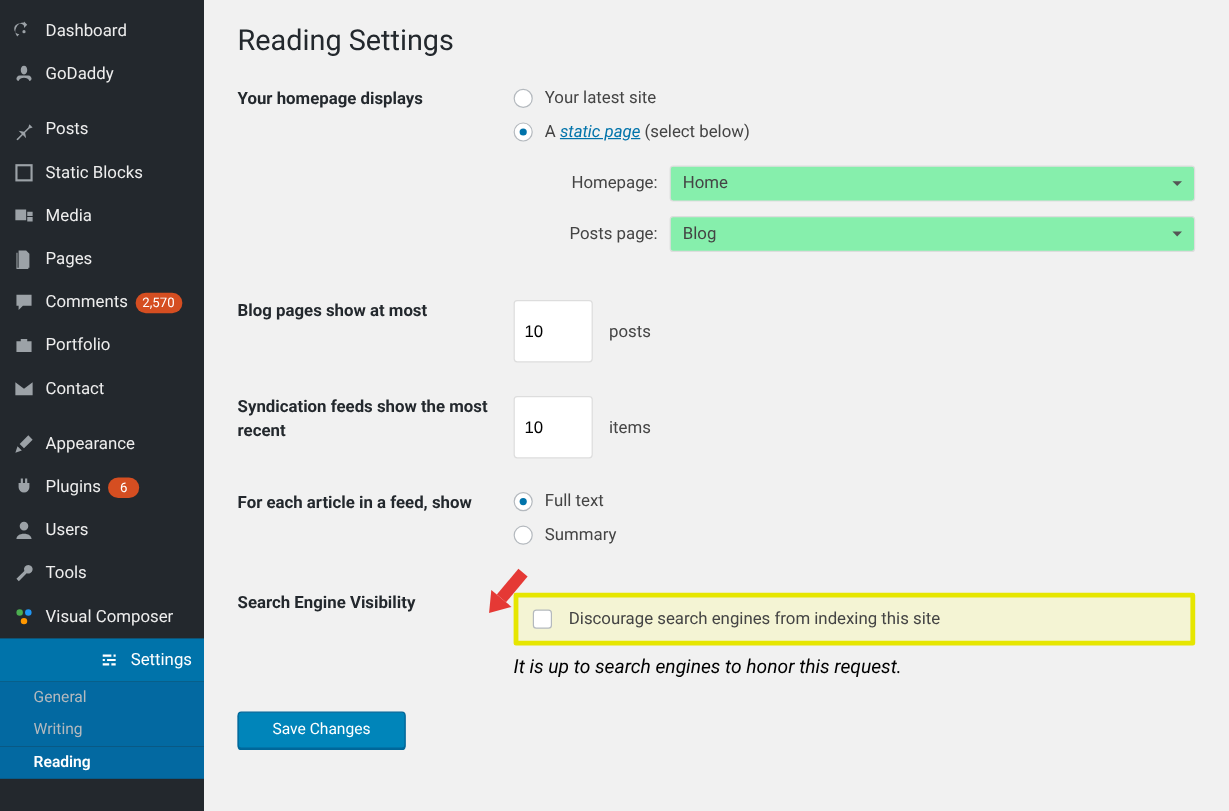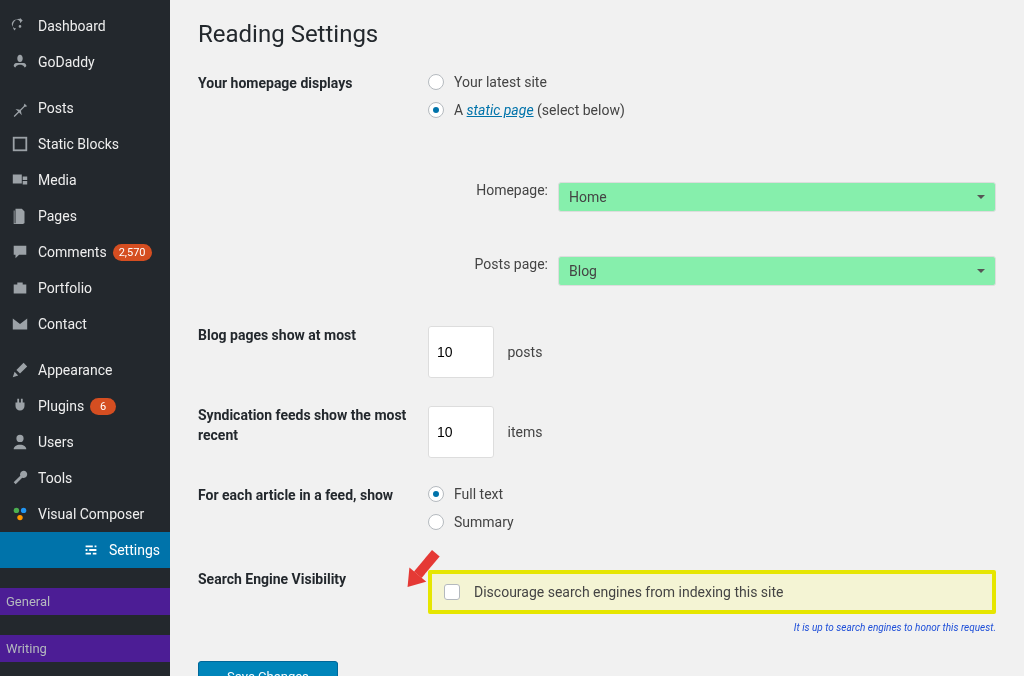--- a/index.html
+++ b/index.html
@@ -7,47 +7,47 @@
 .container { display: flex; height: 676px; }
 
 
 .sidebar { width: 170px; background: #23282d; color: #eee; padding-top: 8px; flex-shrink: 0; font-size: 14px; }
 .side-item { display: flex; align-items: center; padding: 8px 10px; color: #eee; cursor: pointer; position: relative; }
 .side-item .icon { width: 20px; height: 20px; margin-right: 8px; display: inline-flex; align-items: center; justify-content: center; color: #9ca2a7; flex-shrink: 0; }
 .side-item.active { background: #0073aa; color: #fff; justify-content: flex-end; }
 .side-item.active .icon { color: #fff; }
 .side-item.active::after { content: ""; position: absolute; right: -9px; top: 50%; margin-top: -8px; border: 8px solid transparent; border-right-color: #f1f1f1; }
 .side-sep { height: 10px; }
-.side-sub { padding: 6px 10px 6px 6px; color: #b4b9be; background: #4c1d95; cursor: pointer; font-size: 13px; margin-top: 20px; }
+.side-sub { padding: 6px 10px 6px 28px; color: #b4b9be; background: #0369a1; cursor: pointer; font-size: 13px; }
 .side-sub.active { color: #fff; font-weight: 600; }
 .badge { display: inline-block; min-width: 26px; padding: 0 6px; border-radius: 10px; background: #d54e21; color: #fff; font-size: 11px; line-height: 17px; text-align: center; margin-left: 6px; }
 
 
 .content { flex: 1; padding: 20px 28px; overflow: auto; }
 h1 { font-size: 24px; font-weight: 400; color: #23282d; margin-bottom: 26px; }
 .form-row { display: flex; margin-bottom: 28px; }
 .row-label { width: 230px; font-weight: 700; font-size: 14px; color: #23282d; padding-right: 20px; line-height: 1.4; }
 .row-field { flex: 1; font-size: 14px; color: #444; }
 
 .radio-line { display: flex; align-items: center; margin-bottom: 12px; }
 .radio { width: 16px; height: 16px; border: 1px solid #b4b9be; border-radius: 50%; margin-right: 10px; display: inline-flex; align-items: center; justify-content: center; background: #fff; cursor: pointer; }
 .radio.checked::after { content: ""; width: 6px; height: 6px; border-radius: 50%; background: #0073aa; }
 .link { color: #0073aa; text-decoration: underline; cursor: pointer; font-style: italic; }
 
-.sub-select-row { display: flex; align-items: flex-start; margin-bottom: 12px; margin-left: 26px; margin-top: 44px; }
+.sub-select-row { display: flex; align-items: center; margin-bottom: 12px; margin-left: 26px; }
 .sub-select-row label { width: 94px; text-align: right; margin-right: 10px; color: #444; }
 .select { flex: 1; background: #86efac; border: 1px solid #ddd; border-radius: 3px; padding: 6px 10px; font-size: 14px; position: relative; cursor: pointer; }
 .select::after { content: ""; position: absolute; right: 10px; top: 50%; transform: translateY(-50%); width: 0; height: 0; border-left: 4px solid transparent; border-right: 4px solid transparent; border-top: 4px solid #555; box-shadow: 0 -6px 0 -2px #555; }
 
 .num-input { width: 66px; background: #fff; border: 1px solid #ddd; border-radius: 3px; padding: 17px 8px; font-size: 14px; margin-right: 10px; }
 .suffix { color: #444; }
 
 .highlight-box { border: 4px solid #e6e600; background: rgba(255,255,128,0.25); padding: 10px 12px; border-radius: 2px; display: flex; align-items: center; position: relative; }
 .checkbox { width: 16px; height: 16px; border: 1px solid #b4b9be; background: #fff; border-radius: 3px; margin-right: 14px; cursor: pointer; flex-shrink: 0; }
-.desc-italic { font-style: italic; color: #1d4ed8; margin-top: 8px; font-size: 10px; text-align: right; }
+.desc-italic { font-style: italic; color: #000000; margin-top: 8px; font-size: 16px; }
 
 .arrow { position: absolute; left: -16px; top: -24px; transform: rotate(40deg); pointer-events: none; }
 .arrow-stem { width: 10px; height: 28px; background: #e53935; }
 .arrow-head { width: 0; height: 0; border-left: 11px solid transparent; border-right: 11px solid transparent; border-top: 16px solid #e53935; margin-left: -6px; }
 
 .save-btn { display: inline-block; background: #0085ba; border: 1px solid #006799; color: #fff; padding: 7px 28px; border-radius: 3px; font-size: 13px; cursor: pointer; box-shadow: 0 1px 0 #006799; }
 
 svg { width: 18px; height: 18px; fill: currentColor; }
 </style>
 </head>

